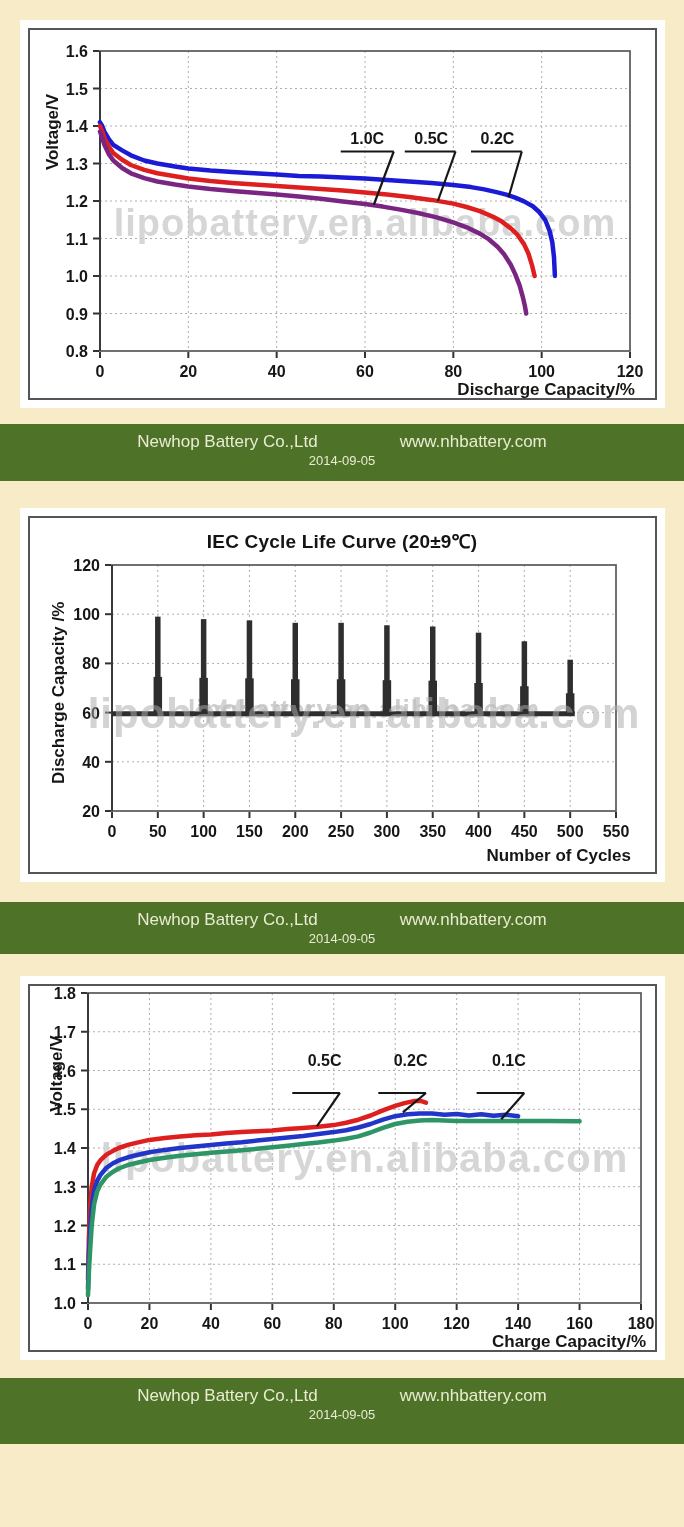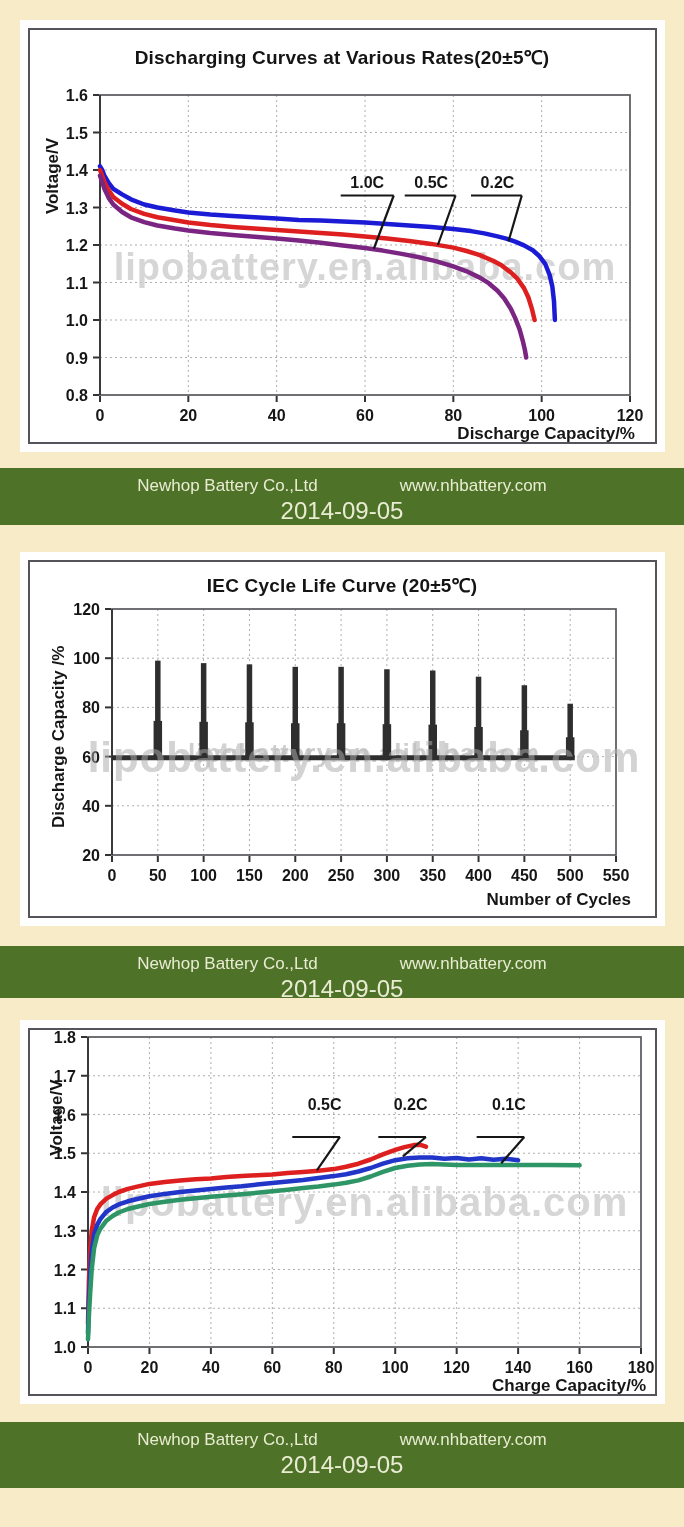--- a/index.html
+++ b/index.html
@@ -35,28 +35,27 @@
   .panel3{ margin-top:22px; }
   .bar3{ margin-top:18px; height:66px; }
   .green-bar{
     width:684px;
     box-sizing:border-box;
     text-align:center;
     padding-top:8px;
     font-size:17px;
   }
   .gb-line1 .web{ margin-left:82px; }
-  .gb-line2{ font-size:24px; margin-top:1px; }
+  .gb-line2{ font-size:13px; margin-top:1px; }
 </style>
 </head>
 <body style="background: rgb(248, 236, 200);">
 
 <div class="panel panel1">
   <div class="panel-inner">
-    <div class="chart-title">Discharging Curves at Various Rates(20±5℃)</div>
     <svg id="chart0" width="625" height="368" viewBox="0 0 625 368">
         <line x1="158.33333333333331" y1="21" x2="158.33333333333331" y2="321" stroke="#aeaeae" stroke-width="1" stroke-dasharray="2 3"></line>
         <line x1="246.66666666666666" y1="21" x2="246.66666666666666" y2="321" stroke="#aeaeae" stroke-width="1" stroke-dasharray="2 3"></line>
         <line x1="335" y1="21" x2="335" y2="321" stroke="#aeaeae" stroke-width="1" stroke-dasharray="2 3"></line>
         <line x1="423.3333333333333" y1="21" x2="423.3333333333333" y2="321" stroke="#aeaeae" stroke-width="1" stroke-dasharray="2 3"></line>
         <line x1="511.6666666666667" y1="21" x2="511.6666666666667" y2="321" stroke="#aeaeae" stroke-width="1" stroke-dasharray="2 3"></line>
         <line x1="70" y1="283.5" x2="600" y2="283.5" stroke="#aeaeae" stroke-width="1" stroke-dasharray="2 3"></line>
         <line x1="70" y1="246.00000000000003" x2="600" y2="246.00000000000003" stroke="#aeaeae" stroke-width="1" stroke-dasharray="2 3"></line>
         <line x1="70" y1="208.5" x2="600" y2="208.5" stroke="#aeaeae" stroke-width="1" stroke-dasharray="2 3"></line>
         <line x1="70" y1="171.00000000000003" x2="600" y2="171.00000000000003" stroke="#aeaeae" stroke-width="1" stroke-dasharray="2 3"></line>
@@ -118,21 +117,21 @@
 
 <div class="green-bar bar1" style="background: rgb(78, 114, 40); color: rgb(233, 236, 210);">
   <div class="gb-line1">
     <span>Newhop Battery Co.,Ltd</span><span class="web">www.nhbattery.com</span>
   </div>
   <div class="gb-line2">2014-09-05</div>
 </div>
 
 <div class="panel panel2 p2">
   <div class="panel-inner">
-    <div class="chart-title">IEC Cycle Life Curve (20±5℃)</div>
+    <div class="chart-title">IEC Cycle Life Curve (20±9℃)</div>
     <svg id="chart1" width="625" height="318" viewBox="0 0 625 318">
         <line x1="127.81818181818181" y1="11" x2="127.81818181818181" y2="257" stroke="#aeaeae" stroke-width="1" stroke-dasharray="2 3"></line>
         <line x1="173.63636363636363" y1="11" x2="173.63636363636363" y2="257" stroke="#aeaeae" stroke-width="1" stroke-dasharray="2 3"></line>
         <line x1="219.45454545454544" y1="11" x2="219.45454545454544" y2="257" stroke="#aeaeae" stroke-width="1" stroke-dasharray="2 3"></line>
         <line x1="265.27272727272725" y1="11" x2="265.27272727272725" y2="257" stroke="#aeaeae" stroke-width="1" stroke-dasharray="2 3"></line>
         <line x1="311.0909090909091" y1="11" x2="311.0909090909091" y2="257" stroke="#aeaeae" stroke-width="1" stroke-dasharray="2 3"></line>
         <line x1="356.9090909090909" y1="11" x2="356.9090909090909" y2="257" stroke="#aeaeae" stroke-width="1" stroke-dasharray="2 3"></line>
         <line x1="402.72727272727275" y1="11" x2="402.72727272727275" y2="257" stroke="#aeaeae" stroke-width="1" stroke-dasharray="2 3"></line>
         <line x1="448.54545454545456" y1="11" x2="448.54545454545456" y2="257" stroke="#aeaeae" stroke-width="1" stroke-dasharray="2 3"></line>
         <line x1="494.3636363636364" y1="11" x2="494.3636363636364" y2="257" stroke="#aeaeae" stroke-width="1" stroke-dasharray="2 3"></line>

